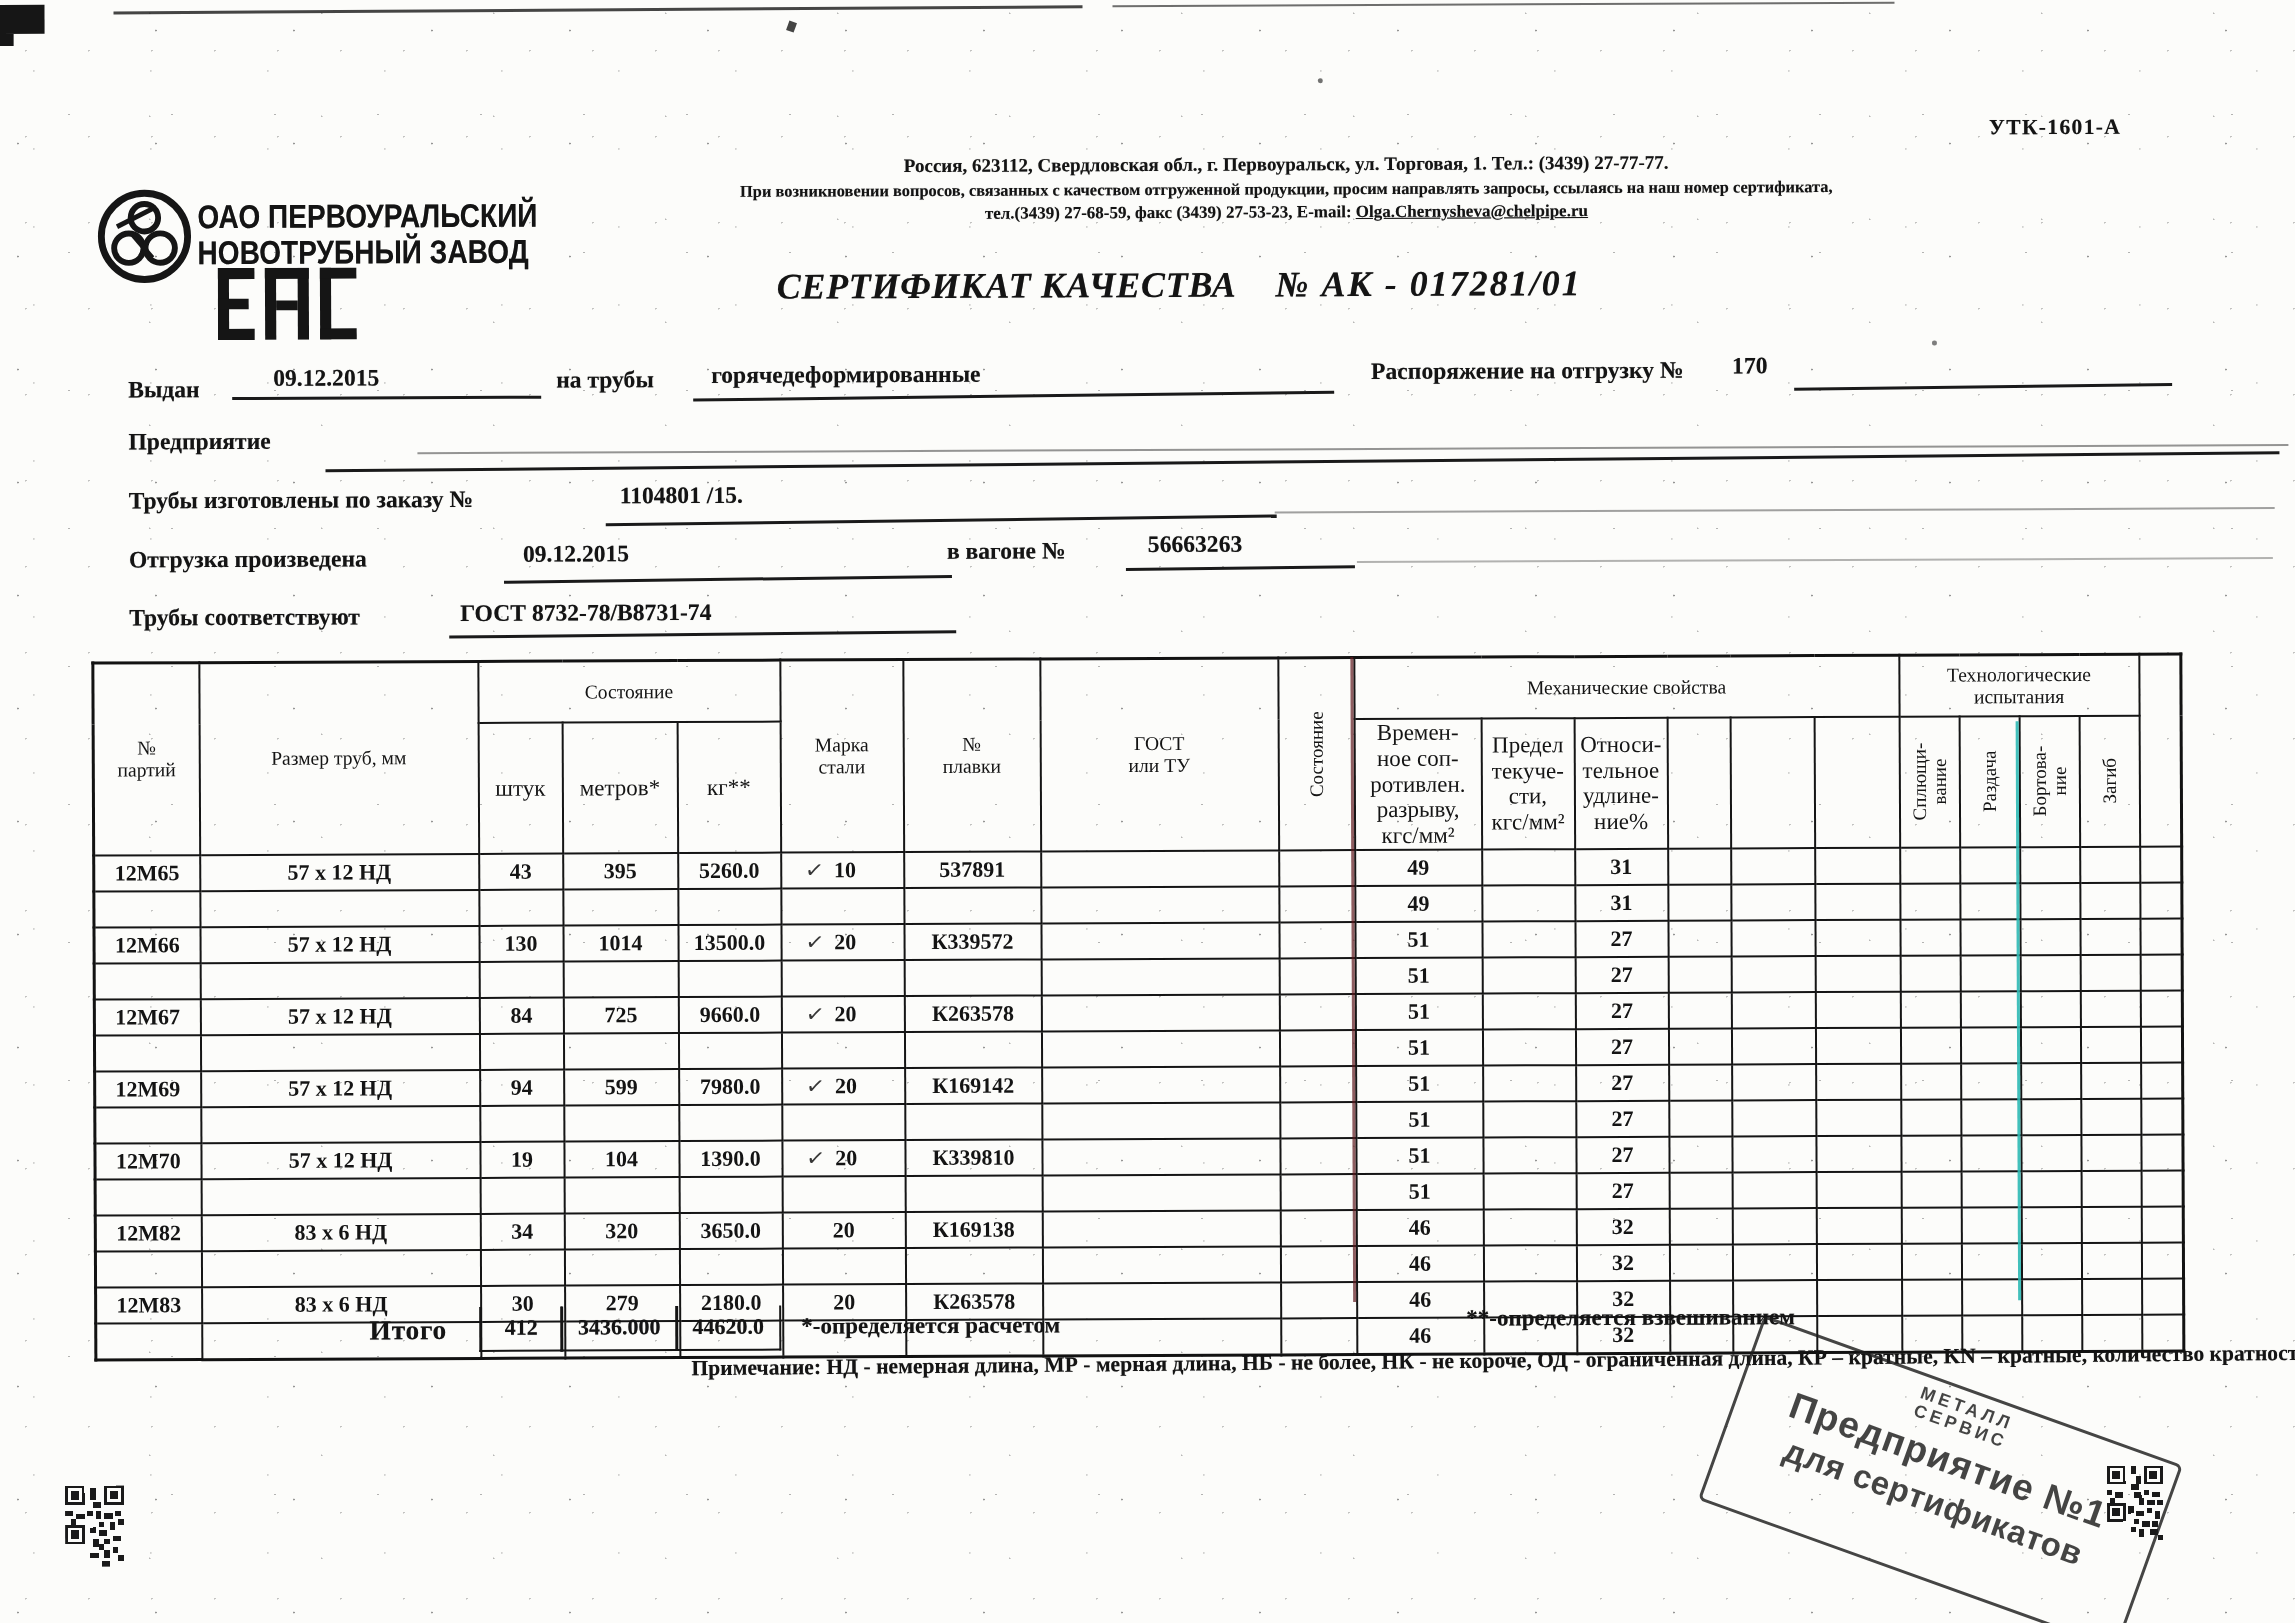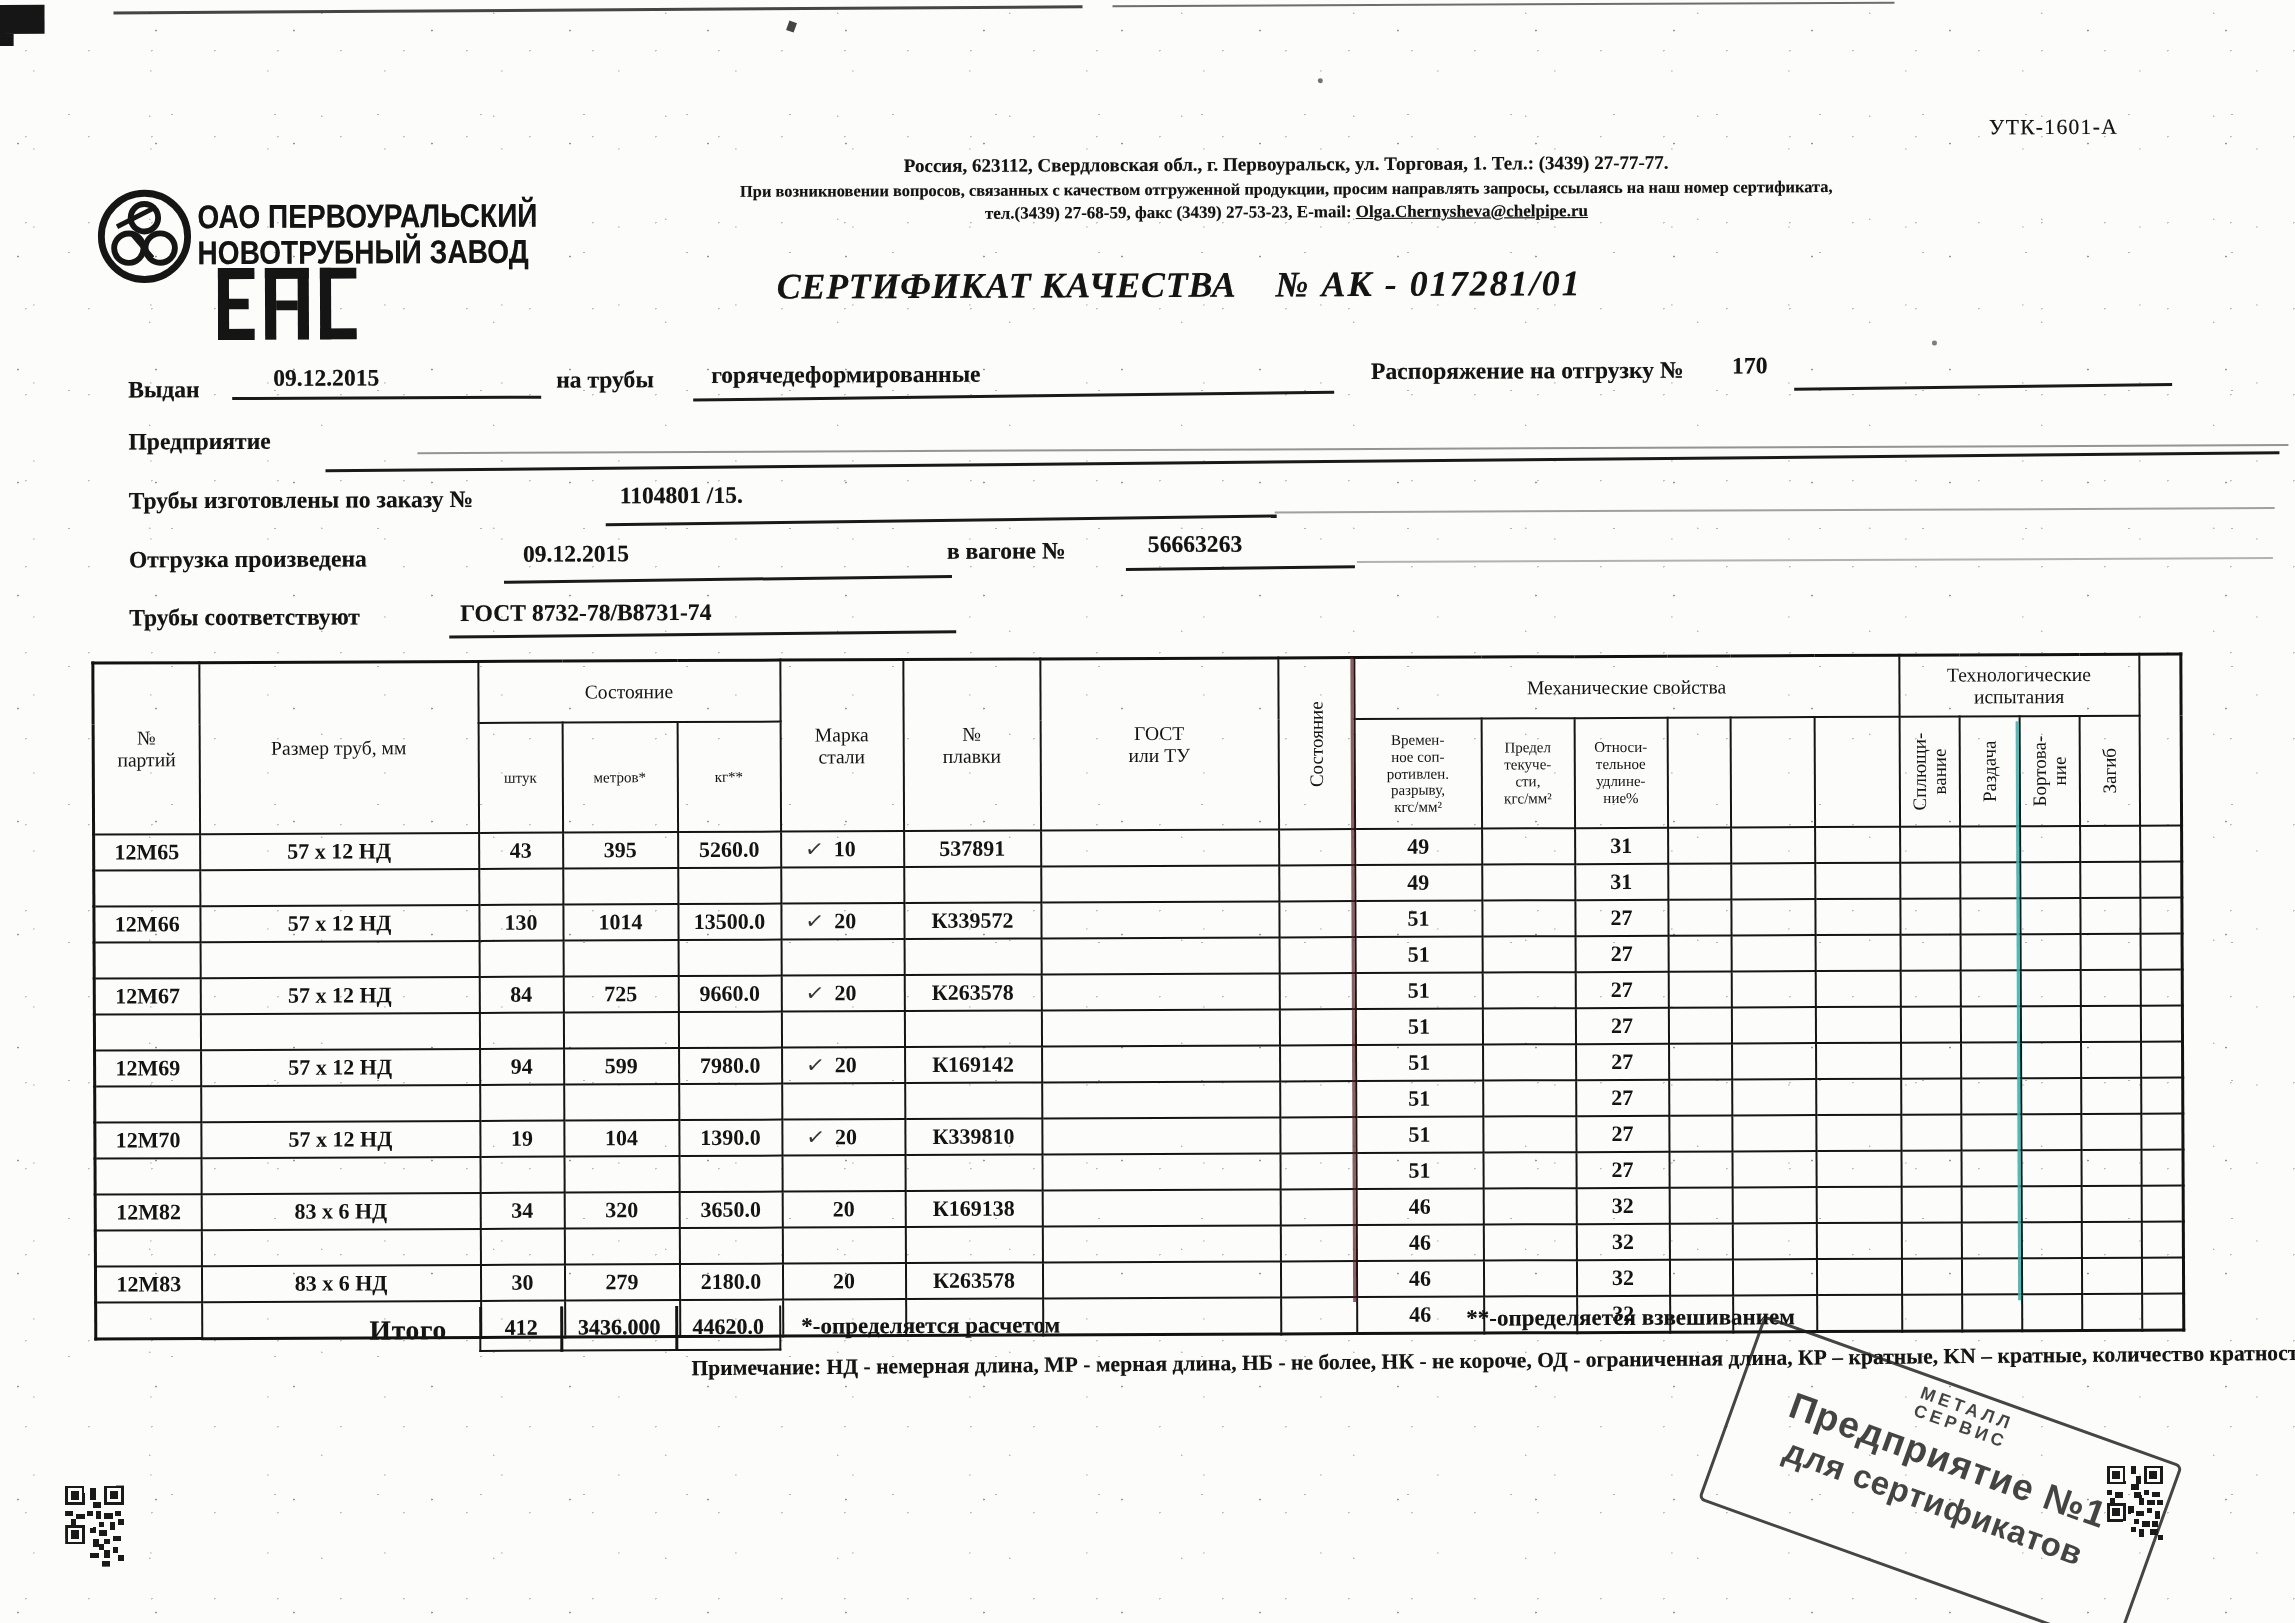--- a/index.html
+++ b/index.html
@@ -14,40 +14,40 @@
     background-size:138px 113px,103px 138px,63px 86px,172px 103px,117px 78px;
     font-family:"Liberation Serif",serif;color:#141414}
   .doc{position:absolute;left:0;top:0;width:2295px;height:1623px;
     transform:rotate(-0.25deg);transform-origin:50% 50%}
   .abs{position:absolute}
   .ink{text-shadow:0 0 0.7px rgba(10,10,10,.45)}
   .lbl{font-weight:700;font-size:23.6px;white-space:nowrap}
   .val{font-weight:600;font-size:23.6px;white-space:nowrap}
   .uline{position:absolute;height:2.6px;background:#1a1a1a}
   .art{position:absolute;background:#161616}
-  .corner-code{font-size:21.6px;font-weight:400;letter-spacing:1.3px}
+  .corner-code{font-size:21.6px;font-weight:700;letter-spacing:1.3px}
   .addr{width:1584px;text-align:center}
   .addr .l1{font-size:19px;font-weight:700;line-height:26px}
   .addr .l2{font-size:16.4px;font-weight:700;line-height:23px}
   .addr .l3{font-size:17px;font-weight:700;line-height:23.6px}
   .addr u{text-decoration:underline}
   .title-line{font-size:36px;font-weight:700;font-style:italic;white-space:nowrap;letter-spacing:0.7px}
   .title-line .num{margin-left:39px;letter-spacing:2px}
   .logo-text{font-family:"Liberation Sans",sans-serif;font-weight:700;font-size:33px;
     transform:scaleX(.85);transform-origin:left center;white-space:nowrap;letter-spacing:0px}
   
   .tblwrap{position:absolute;left:92px;top:657px}
   table{border-collapse:collapse;table-layout:fixed;width:2089px;background:transparent}
   th,td{border:2px solid #151515;padding:0;overflow:hidden}
   table{border:3.3px solid #121212}
   thead tr.h1 th{height:59px}
   thead tr.h2 th{height:108px}
   th{font-weight:400;font-size:19.6px;text-align:center;vertical-align:middle;
      white-space:pre-line;line-height:1.12}
-  th.sub{font-size:15px}
+  th.sub{font-size:23px}
   td{font-weight:600;font-size:22px;text-align:center;height:34px}
   th.vth{position:relative}
   th.vth .vlab{position:absolute;left:50%;top:50%;
      transform:translate(-50%,-50%) rotate(-90deg);
      white-space:pre-line;text-align:center;line-height:1.05;font-size:19px}
   .chk{font-family:"DejaVu Sans",sans-serif;font-size:22px;font-weight:400;
      display:inline-block;margin-right:10.5px;margin-left:-23.6px;opacity:.85;transform:rotate(8deg)}
   
   .totals{position:absolute;left:92px;top:1304px;width:2089px;height:52px}
   .totals .tlabel{position:absolute;left:216px;width:196px;text-align:center;

